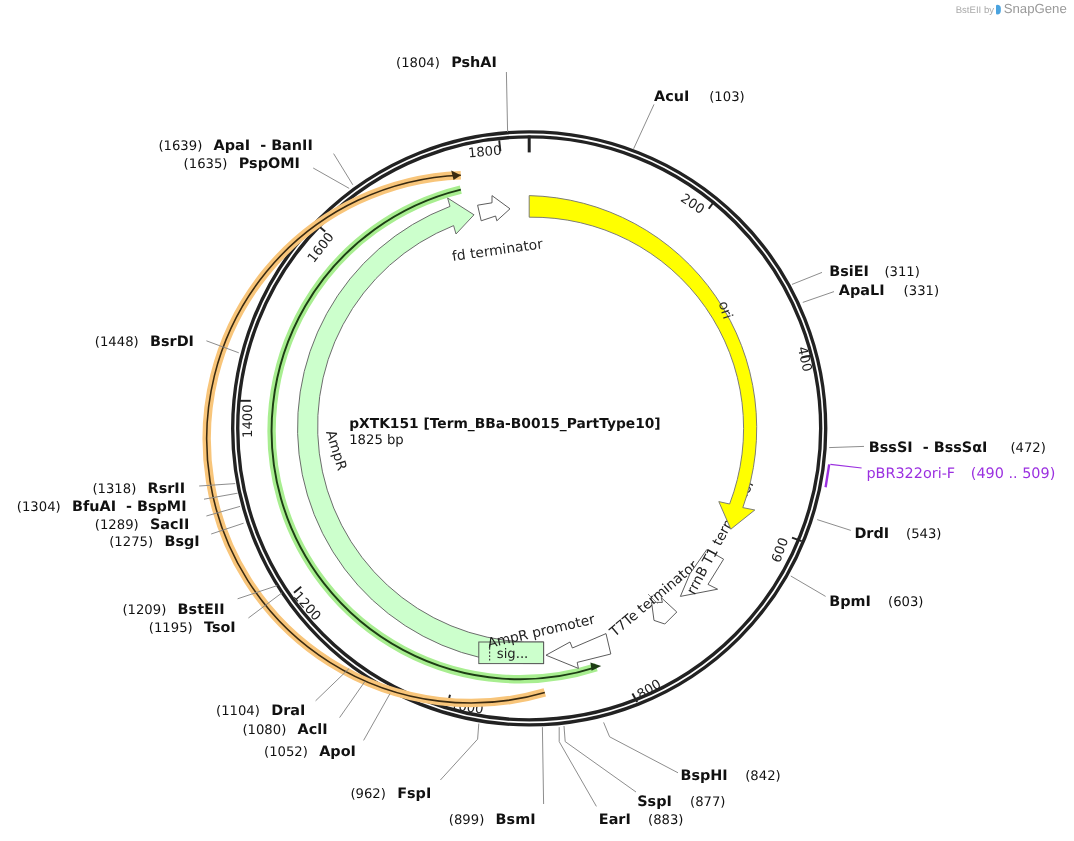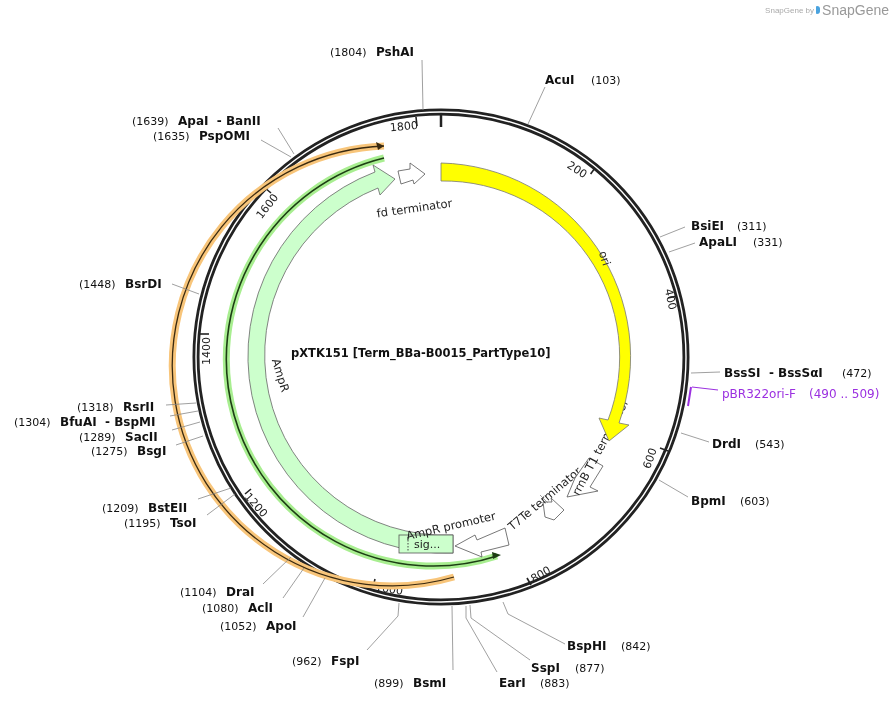--- a/index.html
+++ b/index.html
@@ -1,30 +1,30 @@
 <!DOCTYPE html>
 <html><head>
 <meta charset="utf-8">
 <style>
   html,body{margin:0;padding:0;background:#fff;}
   body{width:895px;height:701px;position:relative;overflow:hidden;font-family:"DejaVu Sans","Liberation Sans",sans-serif;}
   #map{position:absolute;left:0;top:0;}
   .credit{position:absolute;right:6px;top:2px;font-size:8px;color:#aaa;font-family:"Liberation Sans",sans-serif;display:flex;align-items:center;gap:2px;}
-  .credit .sg{font-size:14px;color:#999;}
+  .credit .sg{font-size:11px;color:#999;}
   .credit .logo{display:inline-block;width:4px;height:8px;background:#4aa3df;border-radius:1px 3px 3px 1px;}
   .title-block{position:absolute;left:291px;top:346px;width:300px;text-align:left;}
   .title{font-weight:bold;font-size:11.5px;color:#111;}
   .bp{font-size:11px;color:#111;}
   svg text{font-family:"DejaVu Sans","Liberation Sans",sans-serif;}
 </style>
 </head>
 <body>
 
 <div class="credit">
-  <span>SnapGene by</span>
+  <span>BstEII by</span>
   <span class="logo"></span>
   <span class="sg">SnapGene</span>
 </div>
 
 <svg id="map" width="895" height="701" viewBox="0 0 895 701">
   <defs>
     
   </defs>
 
   <g>
@@ -241,13 +241,14 @@
       </g>
     <g>
         <text x="374" y="687" font-size="11">(899)</text>
         <text x="413" y="687" font-weight="bold">BsmI</text>
       </g>
   </g>
 </svg>
 
 <div class="title-block">
   <div class="title">pXTK151 [Term_BBa-B0015_PartType10]</div>
+  <div class="bp">1825 bp</div>
 </div>
 
 </body></html>

